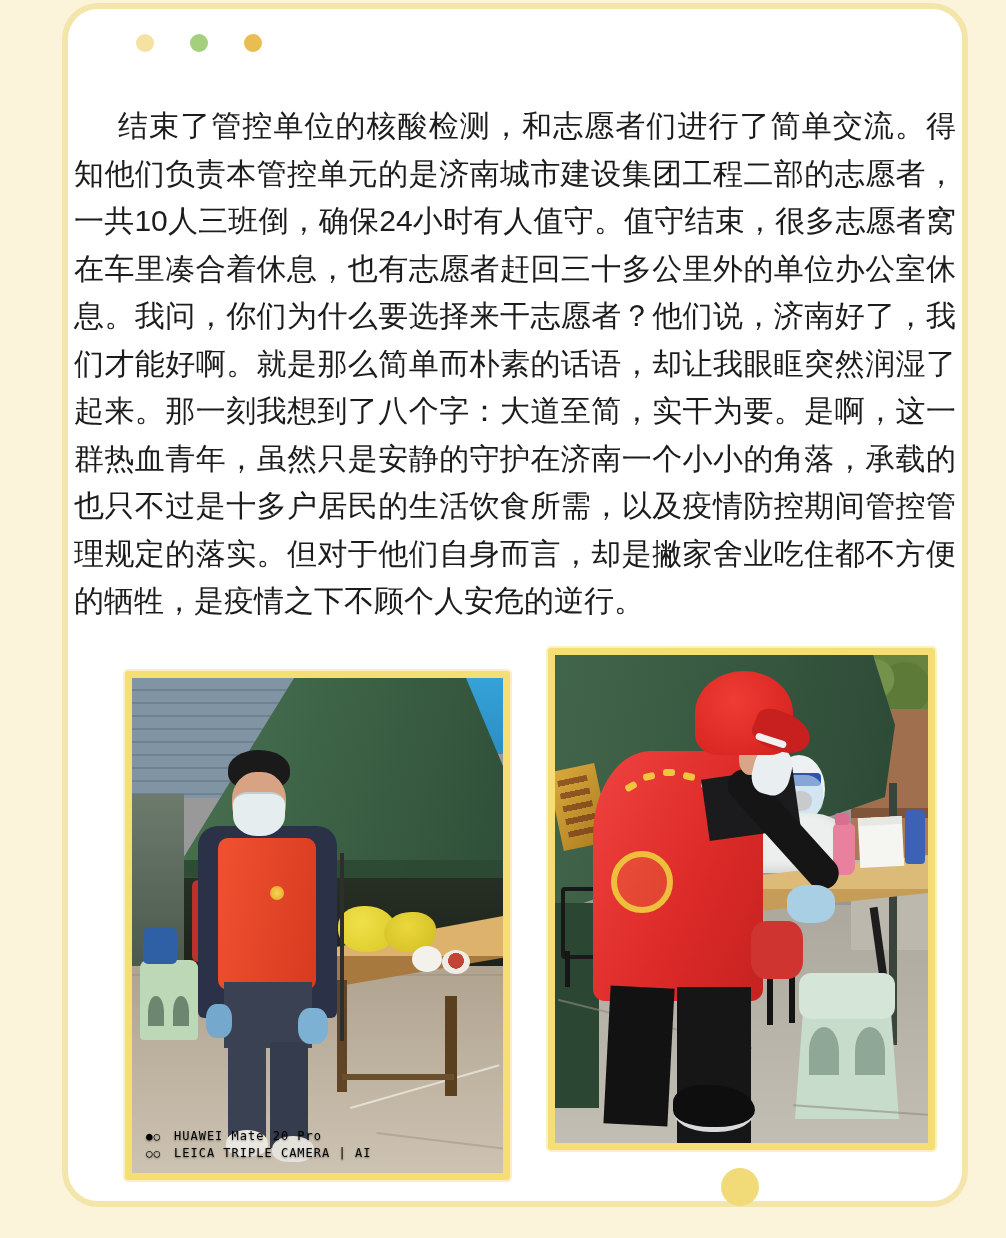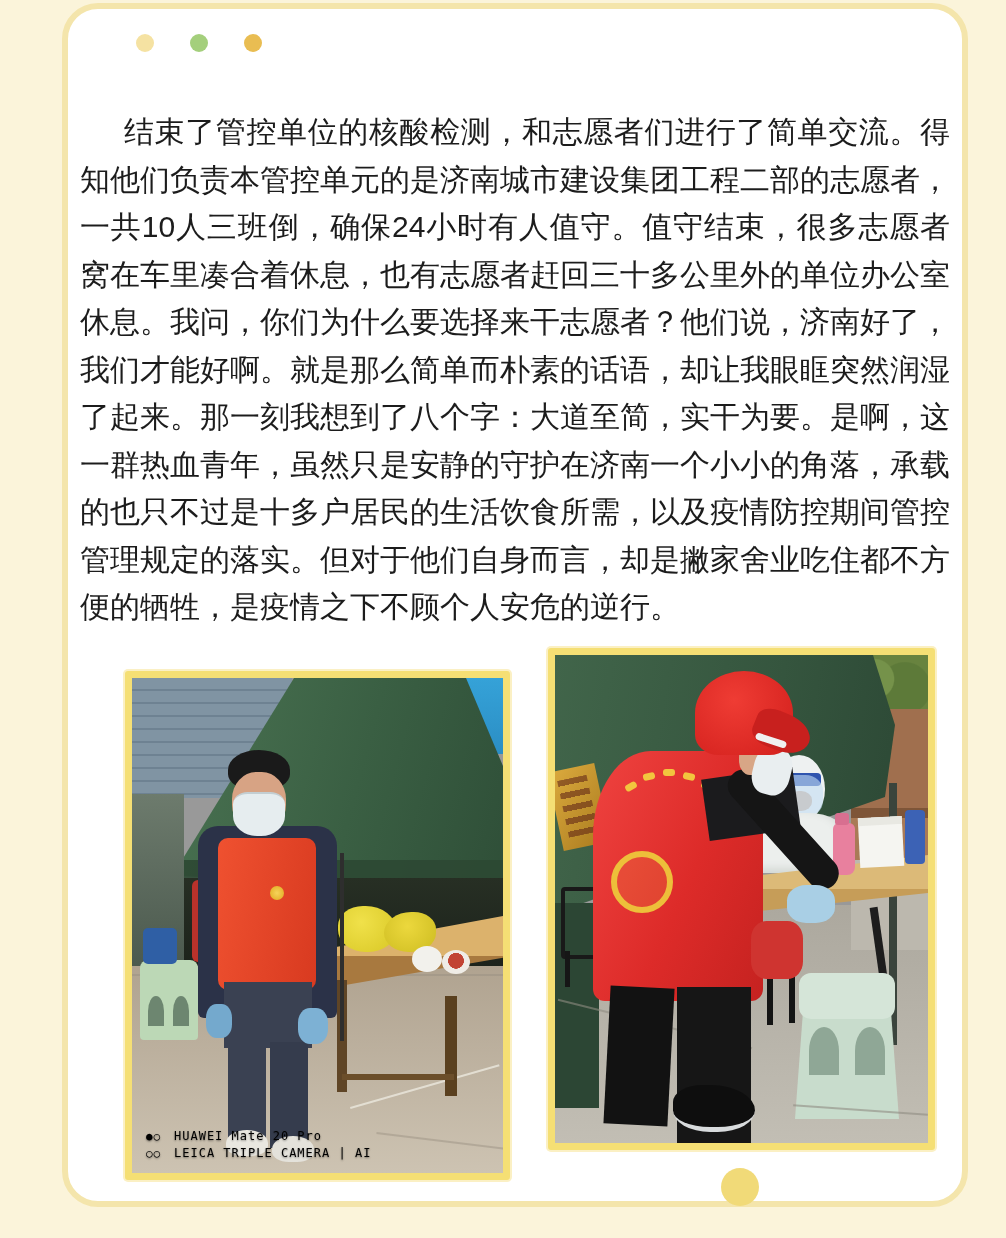--- a/index.html
+++ b/index.html
@@ -19,21 +19,21 @@
   .dot{width:18px;height:18px;border-radius:50%;}
   .dot-1{background:#f5e2a2;}
   .dot-2{background:#a4cf7c;}
   .dot-3{background:#e9bd52;}
   
   .article{
     left:66px;top:94px;width:898px;
     font-size:30px;line-height:47.5px;color:#1c1c1c;
     text-align:justify;letter-spacing:0;
   }
-  .article p{margin:14px;text-indent:44px;}
+  .article p{margin:8px;text-indent:44px;}
   
   .photo{
     border:7px solid #f5df74;border-radius:3px;background:#999;overflow:hidden;
     box-shadow:0 0 0 2px #fbf0c4;
   }
   .photo-left{left:125px;top:671px;width:371px;height:495px;}
   .photo-right{left:548px;top:648px;width:373px;height:488px;}
   .photo .abs{position:absolute;}
   
   .lp-wall{left:0;top:0;width:160px;height:120px;

